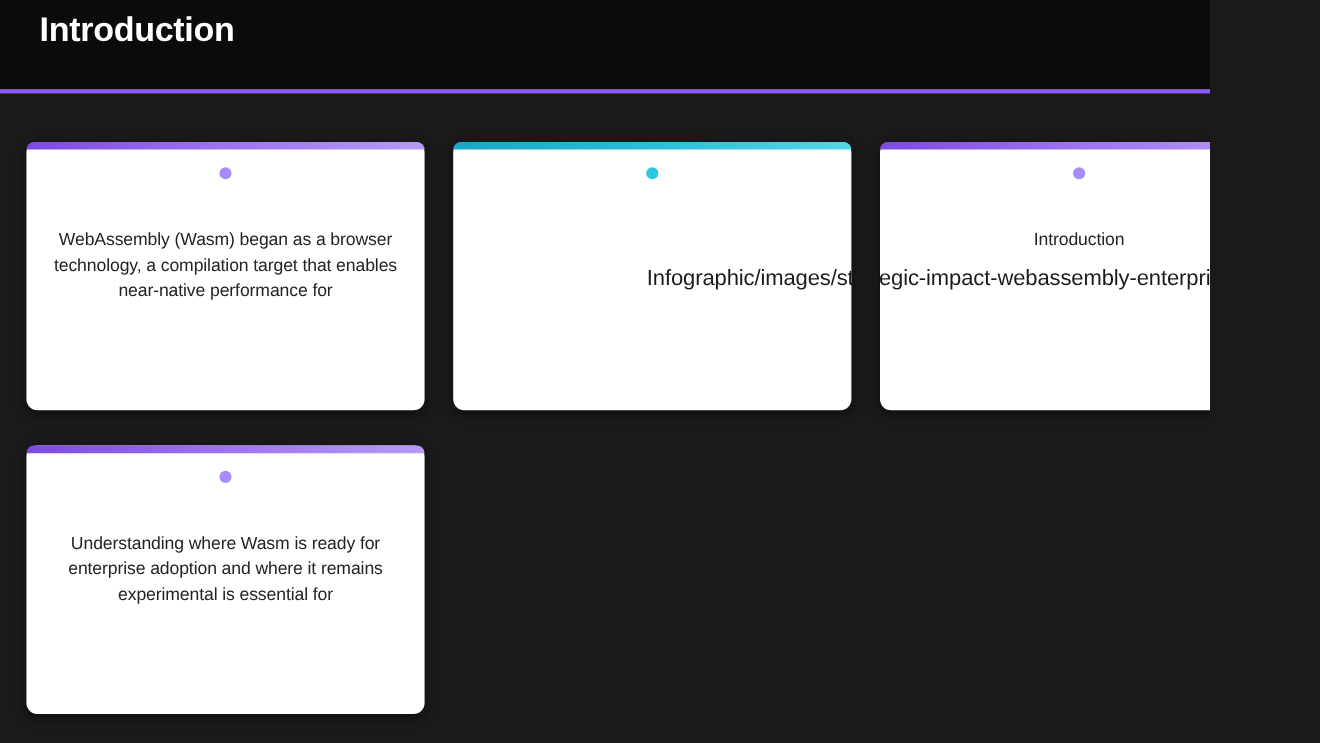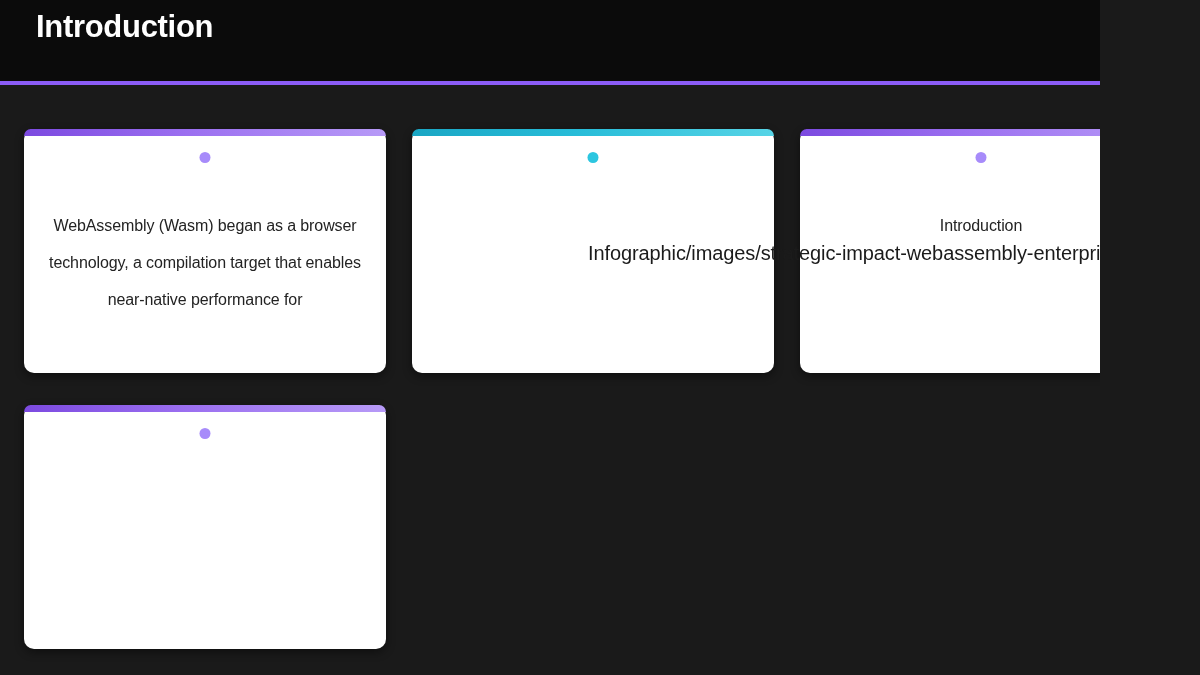--- a/index.html
+++ b/index.html
@@ -94,21 +94,21 @@
   .dot-purple { background: #a78bfa; }
   .dot-cyan   { background: #2cc6e0; }
 
   .card-body {
     position: absolute;
     left: 18px;
     right: 18px;
     top: 78px;
     text-align: center;
     font-size: 16px;
-    line-height: 37px;
+    line-height: 23px;
     color: #232323;
     letter-spacing: -0.1px;
   }
 
   
   #alt-overlay {
     position: absolute;
     top: 243px;
     left: 588px;
     font-size: 20px;
@@ -145,19 +145,20 @@
     <div class="card">
       <div class="card-accent accent-purple"></div>
       <div class="card-dot dot-purple"></div>
       <div class="card-body">Introduction</div>
     </div>
 
 
     <div class="card">
       <div class="card-accent accent-purple"></div>
       <div class="card-dot dot-purple"></div>
+      <div class="card-body">Understanding where Wasm is ready for enterprise adoption and where it remains experimental is essential for</div>
     </div>
 
   </div>
 
   <div id="alt-overlay">Infographic/images/strategic-impact-webassembly-enterprise-architecture-enterpris</div>
 
 </div>
 
 </body></html>

